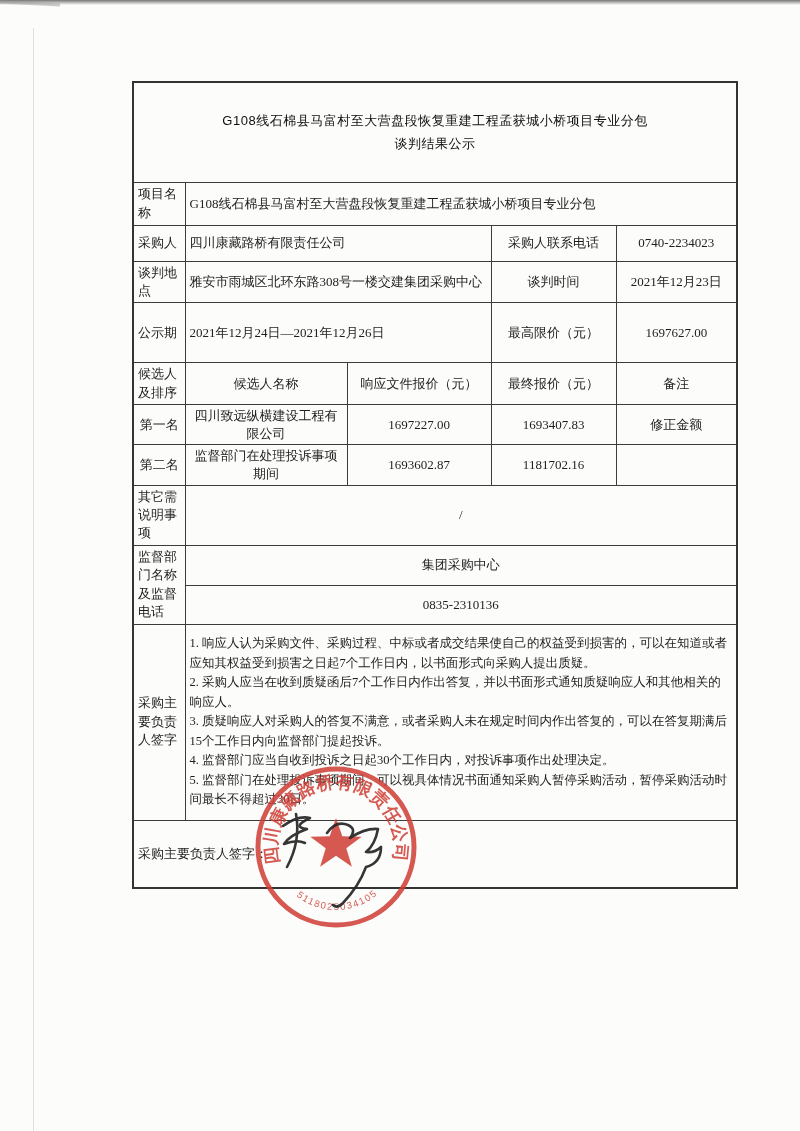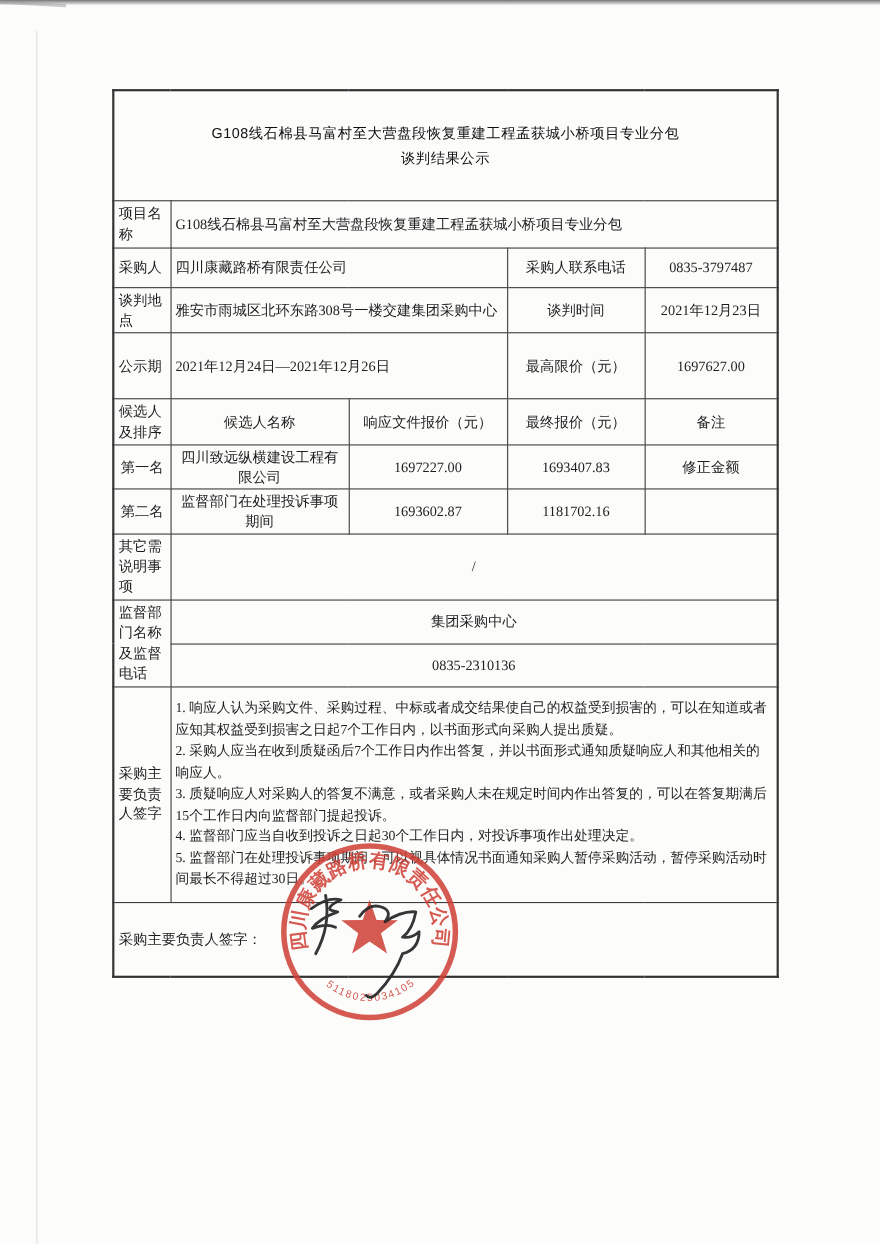--- a/index.html
+++ b/index.html
@@ -8,21 +8,21 @@
     position:relative;width:800px;height:1131px;overflow:hidden;
     background:#fcfcfb;color:#1d1d1d;
     font-family:"Liberation Serif",serif;
   }
   .scan-top{position:absolute;top:0;left:0;width:800px;height:5px;
     background:linear-gradient(180deg,rgba(95,95,95,.85),rgba(120,120,120,0));}
   .scan-left{position:absolute;top:28px;left:33px;width:1px;height:1103px;background:#e0e0de;}
   .scan-corner{position:absolute;top:2px;left:0;width:60px;height:3px;background:#9a9a9a;transform:rotate(3deg);opacity:.5;}
 
   table.doc{
-    position:absolute;left:102px;top:81px;width:606px;
+    position:absolute;left:132px;top:81px;width:606px;
     border-collapse:collapse;table-layout:fixed;
     border:2.5px solid #333;
     padding-left:16px;
   }
   .doc td,.doc th{
     border:1.6px solid #3c3c3c;
     font-weight:normal;font-size:13px;vertical-align:middle;
     padding:2px 4px;overflow:hidden;word-break:break-all;
   }
   .title-cell{
@@ -66,21 +66,21 @@
 
     <tr style="height:43px">
       <td class="lbl">项目名称</td>
       <td colspan="4" class="l">G108线石棉县马富村至大营盘段恢复重建工程孟获城小桥项目专业分包</td>
     </tr>
 
     <tr style="height:36px">
       <td class="lbl">采购人</td>
       <td colspan="2" class="l">四川康藏路桥有限责任公司</td>
       <td class="c">采购人联系电话</td>
-      <td class="c">0835-3797487</td>
+      <td class="c">0740-2234023</td>
     </tr>
 
     <tr style="height:41px">
       <td class="lbl">谈判地点</td>
       <td colspan="2" class="l">雅安市雨城区北环东路308号一楼交建集团采购中心</td>
       <td class="c">谈判时间</td>
       <td class="c">2021年12月23日</td>
     </tr>
 
     <tr style="height:60px">

